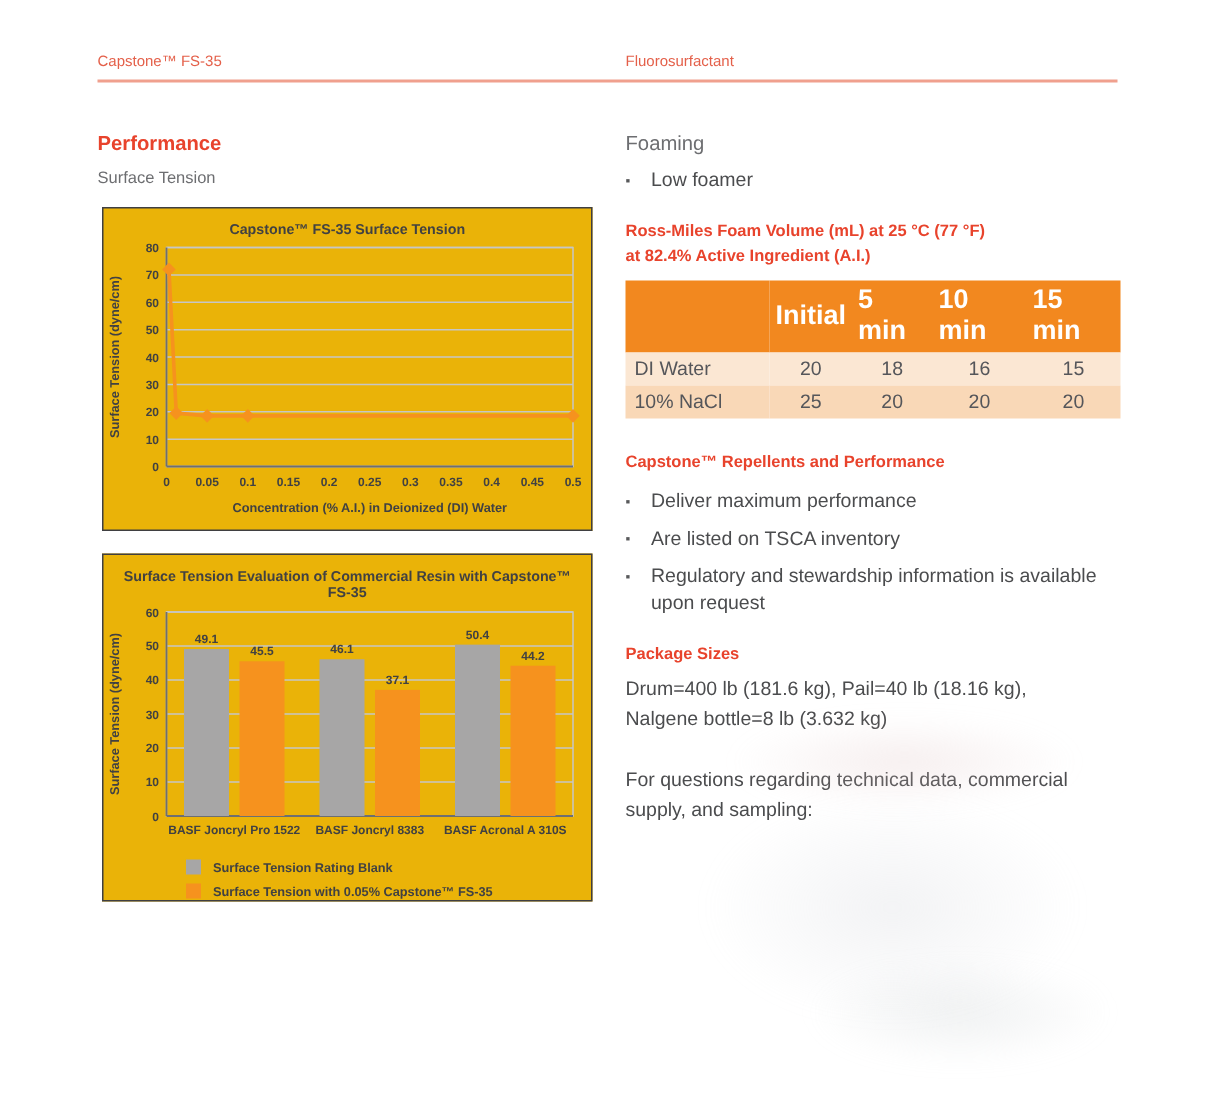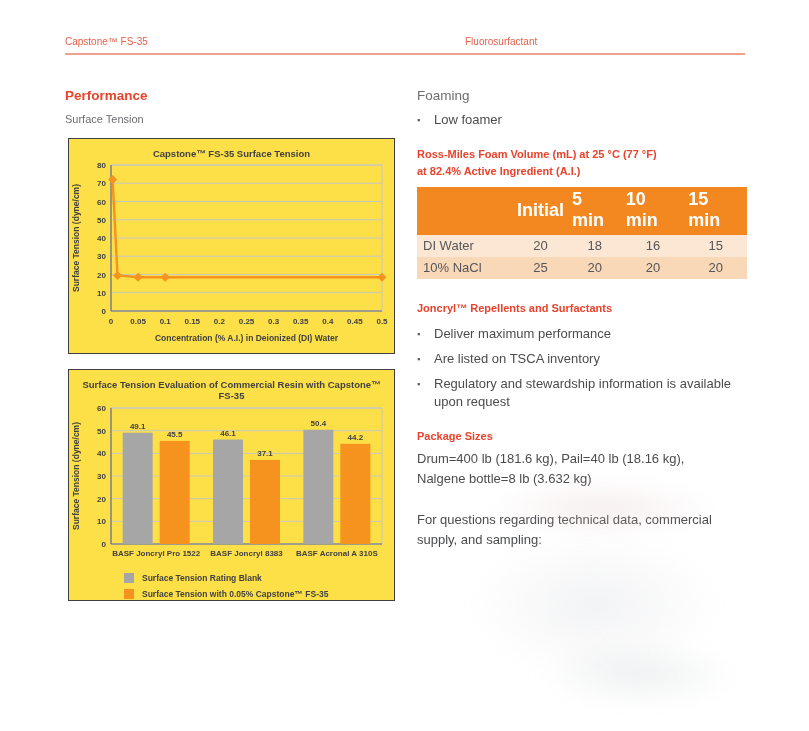--- a/index.html
+++ b/index.html
@@ -1,26 +1,26 @@
 <!DOCTYPE html>
 <html><head>
 <meta charset="utf-8">
 <style>
   html,body{margin:0;padding:0;background:#fff;}
   .page{position:relative;width:809px;height:731px;background:#ffffff;overflow:hidden;
         font-family:"Liberation Sans",sans-serif;}
   
   .hdr-left{position:absolute;left:65px;top:36px;font-size:10px;color:#e4604a;}
-  .hdr-right{position:absolute;left:417px;top:36px;font-size:10px;color:#e4604a;margin-left:48px;}
+  .hdr-right{position:absolute;left:417px;top:36px;font-size:10px;color:#e4604a;}
   .hdr-rule{position:absolute;left:65px;top:53px;width:680px;height:2px;background:#f0a08e;}
   
   .col-left{position:absolute;left:65px;top:88px;width:334px;}
   .sec-title{margin:0 0 10px;font-size:13.5px;font-weight:bold;color:#e8432c;}
   .sub-title{margin:0 0 13px;font-size:11px;font-weight:normal;color:#6d6e71;}
-  .chart-box{width:327px;margin-left:3px;border:1px solid #3f3f41;background:#fde047;box-sizing:border-box;}
+  .chart-box{width:327px;margin-left:3px;border:1px solid #3f3f41;background:#eab308;box-sizing:border-box;}
   .chart-box + .chart-box{margin-top:15px;}
   .chart-box.c1{height:216px;}
   .chart-box.c2{height:232px;}
   .chart-title{padding:9px 6px 0;font-size:9.5px;font-weight:bold;color:#414142;text-align:center;line-height:1.2;}
   svg{display:block;}
   svg text{font-family:"Liberation Sans",sans-serif;fill:#414142;}
   .tick{font-size:8px;font-weight:bold;}
   .axis-label{font-size:8.5px;font-weight:bold;}
   .bar-label{font-size:8px;font-weight:bold;}
   .legend{margin:3px 0 0 55px;}
@@ -196,21 +196,21 @@
           <tr>
             <td>10% NaCl</td>
             <td>25</td>
             <td>20</td>
             <td>20</td>
             <td>20</td>
           </tr>
         </tbody>
     </table>
 
-    <h4 class="red-head">Joncryl™ Repellents and Surfactants</h4>
+    <h4 class="red-head">Capstone™ Repellents and Performance</h4>
     <ul class="bullets" id="repellents-list">
         <li>Deliver maximum performance</li>
         <li>Are listed on TSCA inventory</li>
         <li>Regulatory and stewardship information is available upon request</li>
       </ul>
 
     <div class="pkg">
       <h4 class="red-head" style="margin-bottom:4px;">Package Sizes</h4>
       <p>
         <span class="pkg-line">Drum=400 lb (181.6 kg), Pail=40 lb (18.16 kg),</span>

